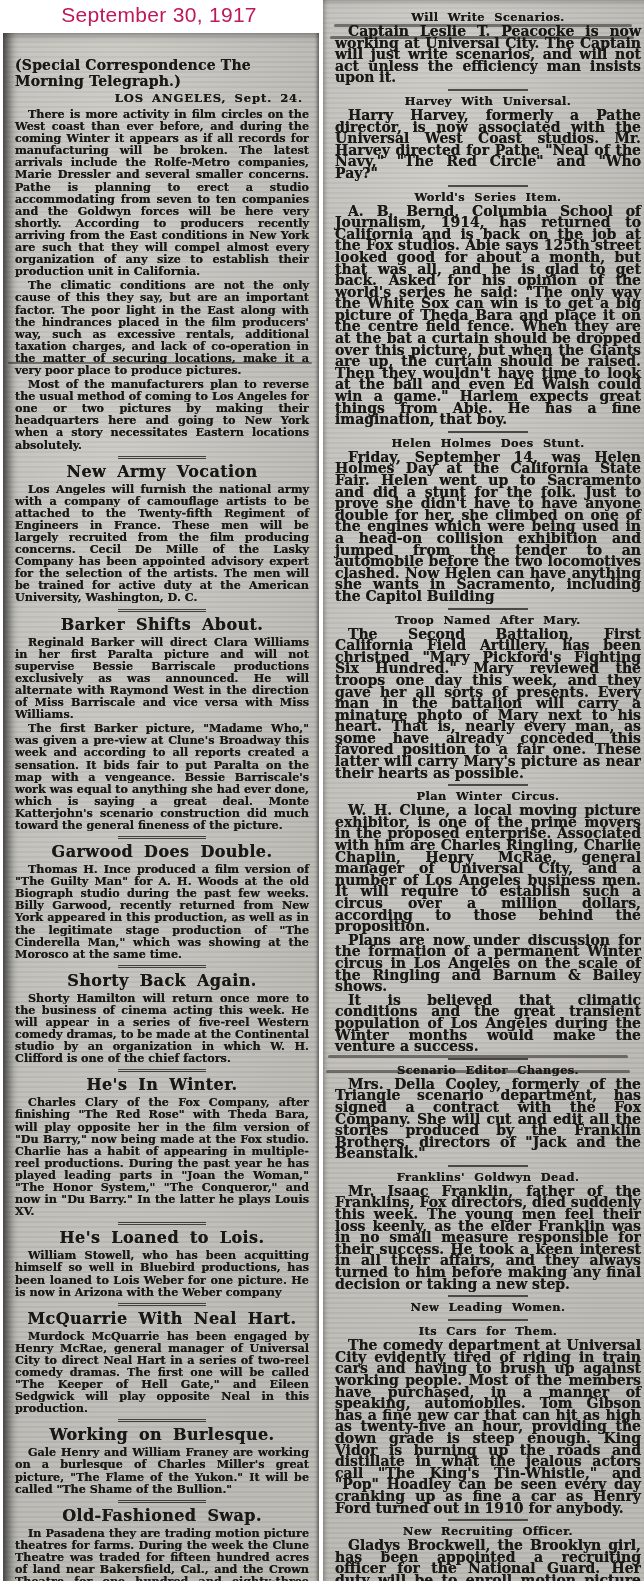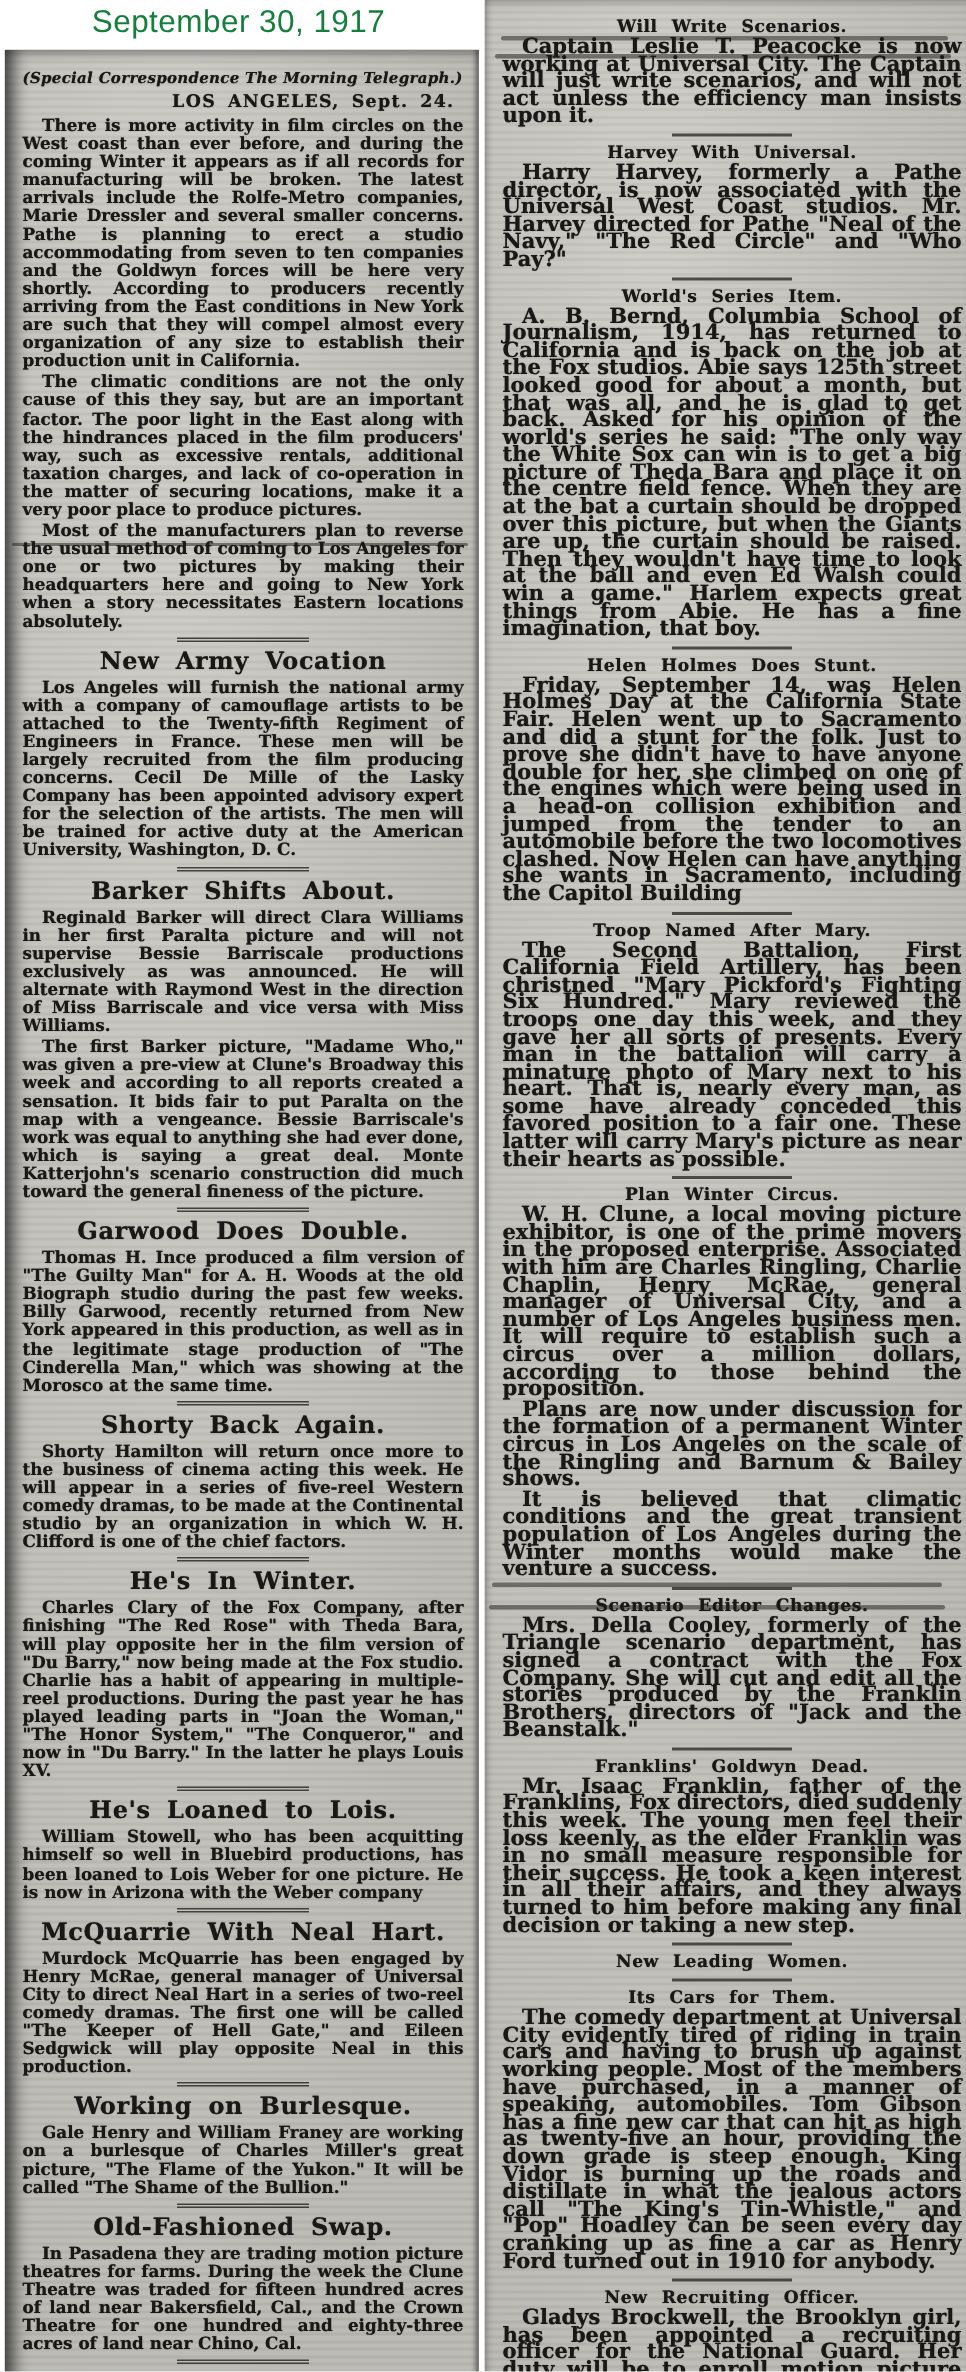--- a/index.html
+++ b/index.html
@@ -2,21 +2,21 @@
 <html><head>
 <meta charset="utf-8">
 <style>
   html, body { margin:0; padding:0; background:#ffffff; }
   .page {
     position:relative; width:644px; height:1581px; overflow:hidden;
     background:#ffffff; font-family:"DejaVu Serif", serif;
   }
   .date-header {
     position:absolute; top:3px; left:0; width:318px; text-align:center;
-    font-family:"Liberation Sans", sans-serif; font-size:21px; color:#15803d;
+    font-family:"Liberation Sans", sans-serif; font-size:21px; color:#be185d;
     letter-spacing:0.3px;
   }
   .col { position:absolute; top:0; }
   .col-left  { left:3px;   top:33px; width:316px; }
   .col-right { left:323px; top:0;    width:328px; }
   .clip {
     color:#191816;
     background-color:#c7c6c0;
     background-image:
       repeating-linear-gradient(0deg, rgba(0,0,0,0.035) 0px, rgba(0,0,0,0.035) 2px,
@@ -42,23 +42,22 @@
   }
   .col-left  .para { font-size:11.2px; line-height:12.1px; }
   .col-right .para { font-size:14px; line-height:11.6px; }
   .heading {
     margin:2px 0 2px 0; text-align:center; font-weight:bold;
     letter-spacing:0.4px; word-spacing:5px; text-shadow:0 0 0.6px rgba(25,22,20,0.8);
   }
   .col-left  .heading { font-size:16px; }
   .col-right .heading { font-size:11.4px; }
   .credit-line {
-    margin:6px 0 2px 0; font-size:10px; font-weight:bold; letter-spacing:0.2px;
+    margin:16px 0 2px 0; font-size:14px; font-weight:bold; letter-spacing:0.2px;
     text-shadow:0 0 0.6px rgba(25,22,20,0.75);
-    font-style:italic;
   }
   .dateline {
     margin:0 0 3px 0; font-size:11.6px; font-weight:bold; text-align:right;
     padding-right:6px; letter-spacing:0.9px; word-spacing:3px;
     text-shadow:0 0 0.6px rgba(25,22,20,0.75);
   }
   .divider {
     width:88px; height:0; margin:5px auto 3px auto;
     border-top:3px double rgba(35,32,30,0.8);
   }

